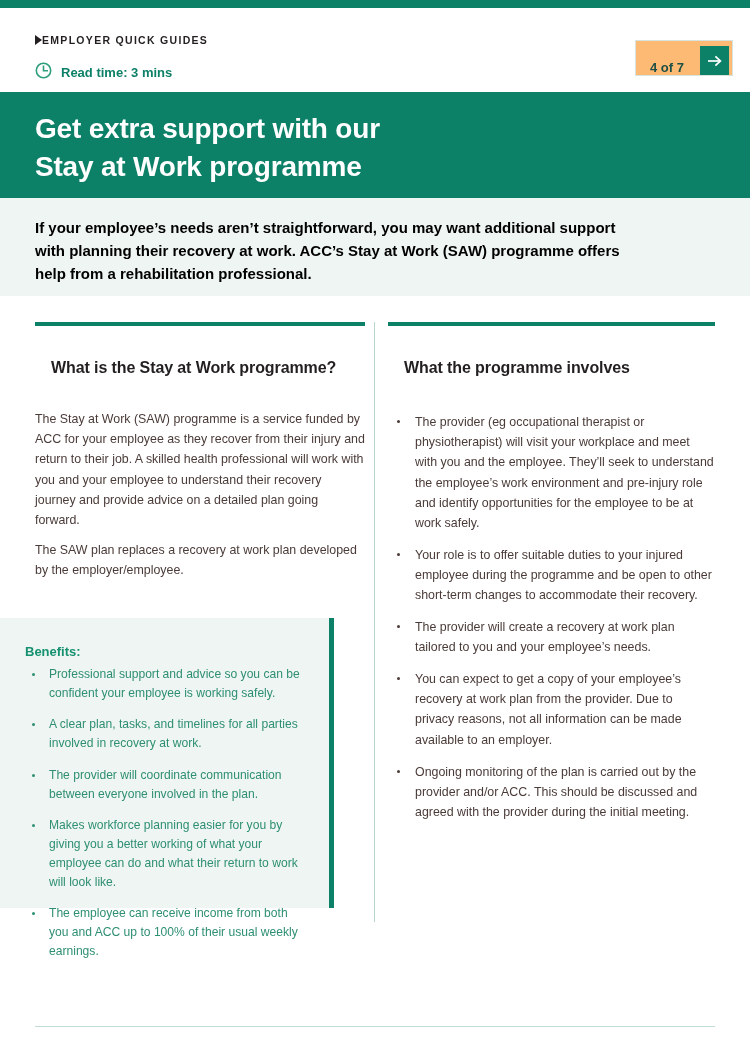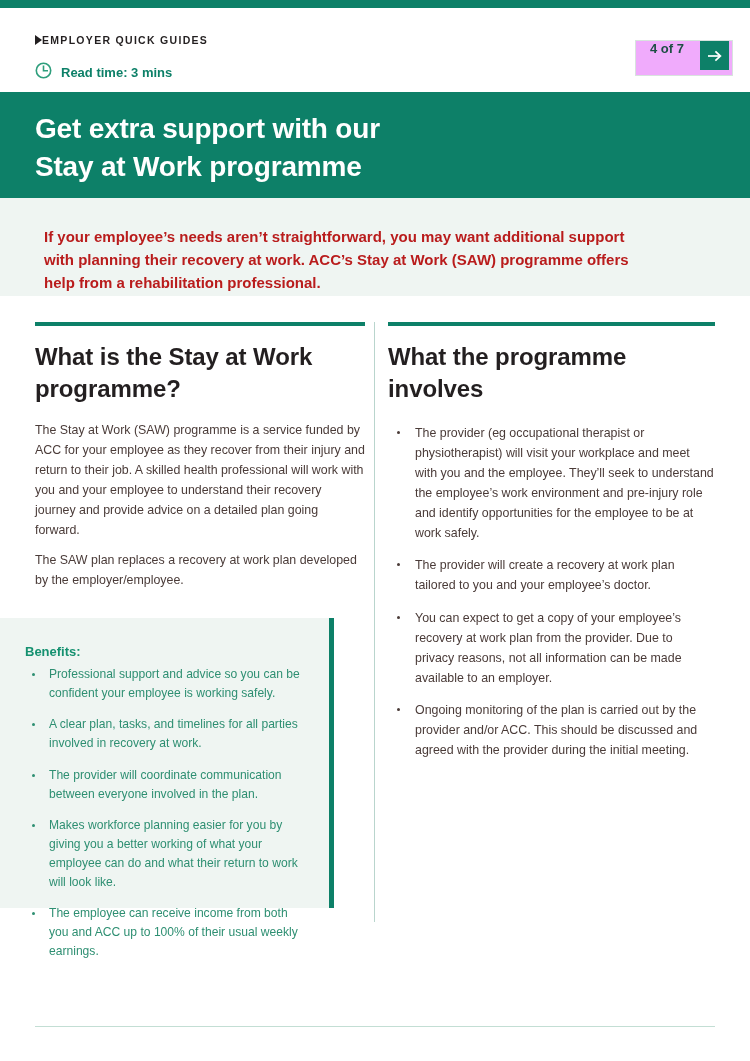--- a/index.html
+++ b/index.html
@@ -69,23 +69,23 @@
     color: #0d8068;
     white-space: nowrap;
   }
   .pager {
     position: absolute;
     right: 17px;
     top: 32px;
     width: 98px;
     height: 36px;
     border: 1px solid #d8e3de;
-    background: #f0abfc;
+    background: #fdba74;
     display: flex;
-    align-items: flex-start;
+    align-items: flex-end;
     box-sizing: border-box;
   }
   .pager-label {
     flex: 1;
     text-align: center;
     font-size: 13px;
     font-weight: bold;
     color: #1d4f44;
     padding-right: 2px;
   }
@@ -122,29 +122,29 @@
 
   
   .intro-band {
     position: absolute;
     top: 198px; left: 0;
     width: 750px;
     height: 98px;
     background: #eff5f2;
   }
   .intro-band p {
-    margin: 9px;
+    margin: 0;
     position: absolute;
     left: 35px;
     top: 19px;
     width: 590px;
     font-size: 15px;
     line-height: 1.52;
     font-weight: bold;
-    color: #b91c1c;
+    color: #000000;
   }
 
   
   .col-left {
     position: absolute;
     top: 322px;
     left: 35px;
     width: 330px;
   }
   .col-right {
@@ -160,23 +160,23 @@
     width: 1px;
     height: 600px;
     background: #b9d5cd;
   }
   .rule {
     width: 100%;
     height: 4px;
     background: #0d8068;
   }
   .col-heading {
-    margin: 0;
+    margin: 16px;
     padding-top: 15px;
-    font-size: 24px;
+    font-size: 16px;
     line-height: 1.33;
     font-weight: bold;
     color: #231f20;
     letter-spacing: -0.1px;
   }
   .body-text {
     margin: 0;
     padding-top: 15px;
     font-size: 12.4px;
     line-height: 1.62;
@@ -318,19 +318,20 @@
       <li>The employee can receive income from both you and ACC up to 100% of their usual weekly earnings.</li>
     </ul>
   </div>
 </div>
 
 <div class="col-right">
   <div class="rule"></div>
   <h2 class="col-heading">What the programme involves</h2>
   <ul class="bullets">
     <li>The provider (eg occupational therapist or physiotherapist) will visit your workplace and meet with you and the employee. They’ll seek to understand the employee’s work environment and pre-injury role and identify opportunities for the employee to be at work safely.</li>
-    <li>The provider will create a recovery at work plan tailored to you and your employee’s doctor.</li>
+    <li>Your role is to offer suitable duties to your injured employee during the programme and be open to other short-term changes to accommodate their recovery.</li>
+    <li>The provider will create a recovery at work plan tailored to you and your employee’s needs.</li>
     <li>You can expect to get a copy of your employee’s recovery at work plan from the provider. Due to privacy reasons, not all information can be made available to an employer.</li>
     <li>Ongoing monitoring of the plan is carried out by the provider and/or ACC. This should be discussed and agreed with the provider during the initial meeting.</li>
   </ul>
 </div>
 
 <div class="footer-rule"></div>
 
 </body></html>

